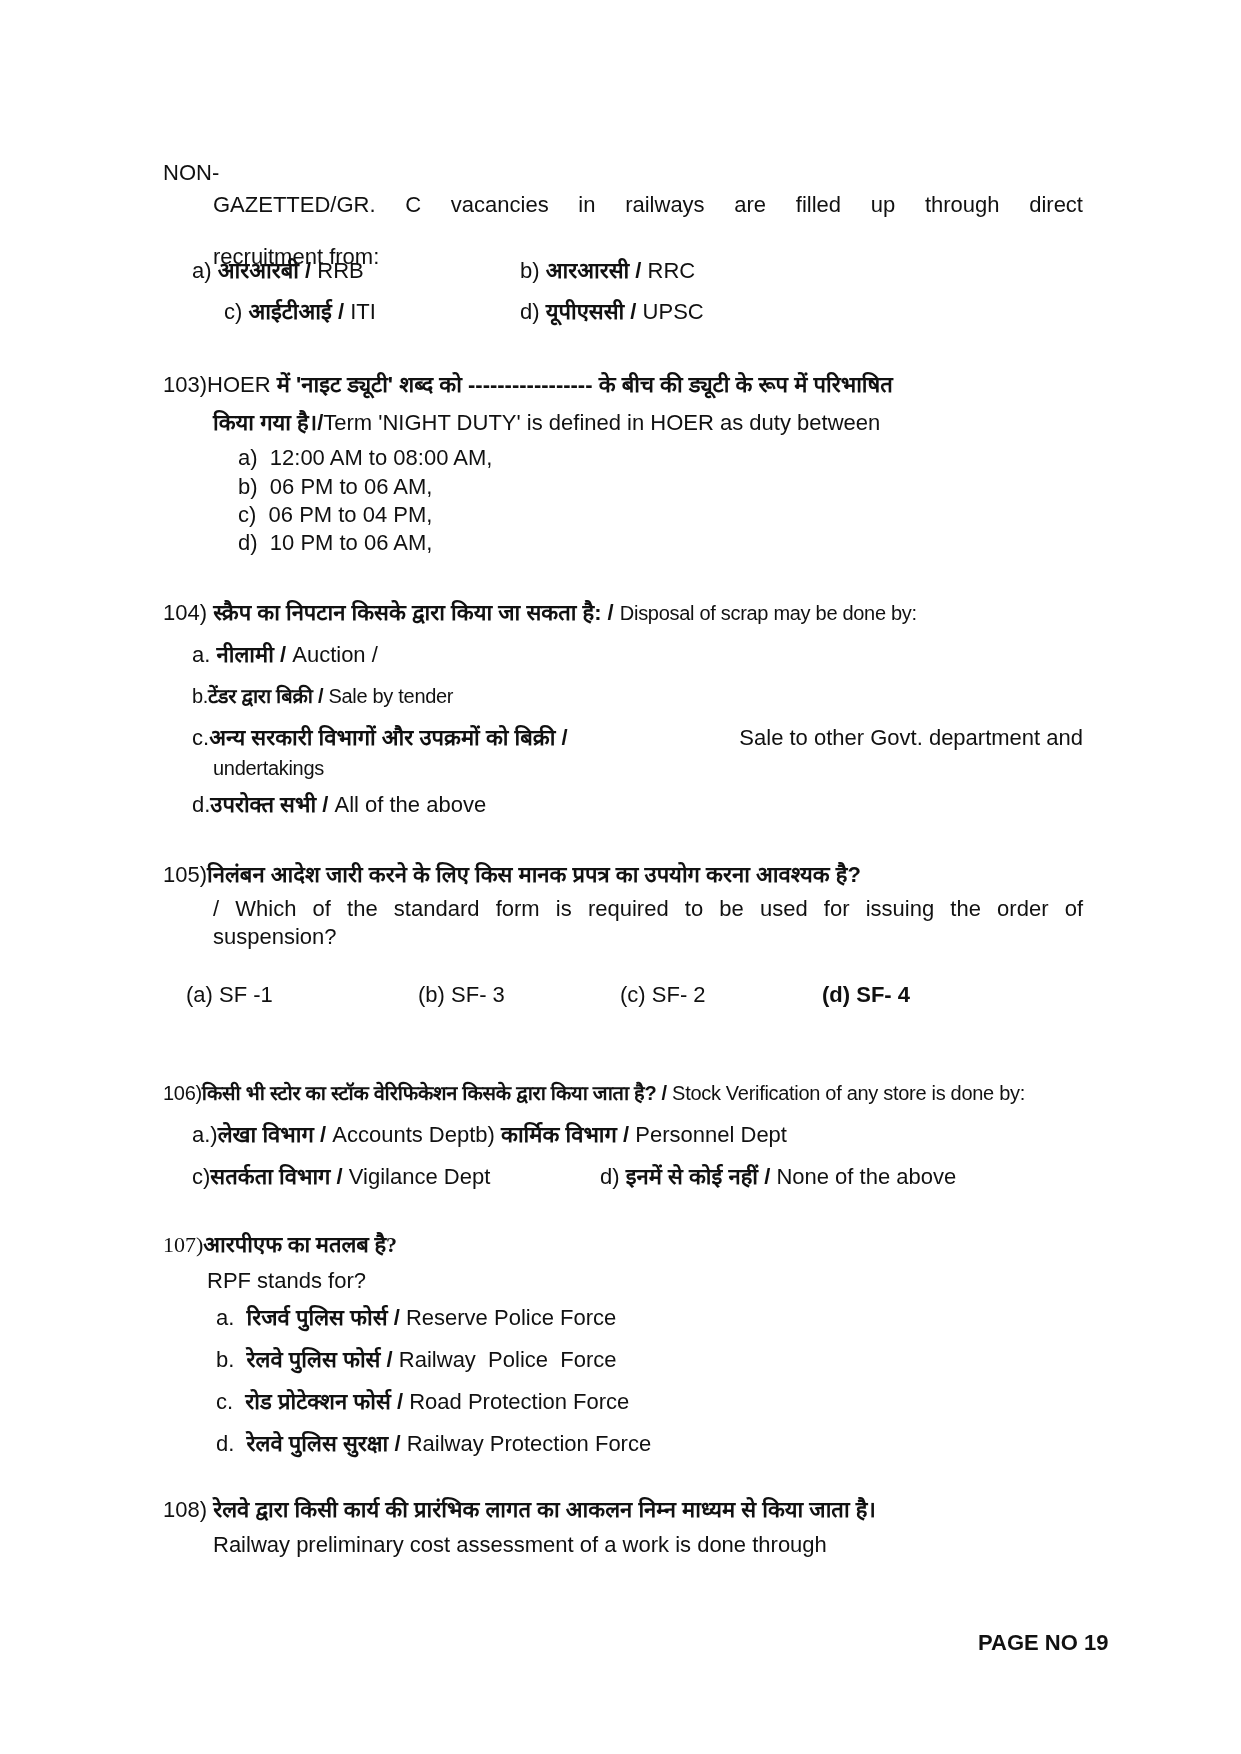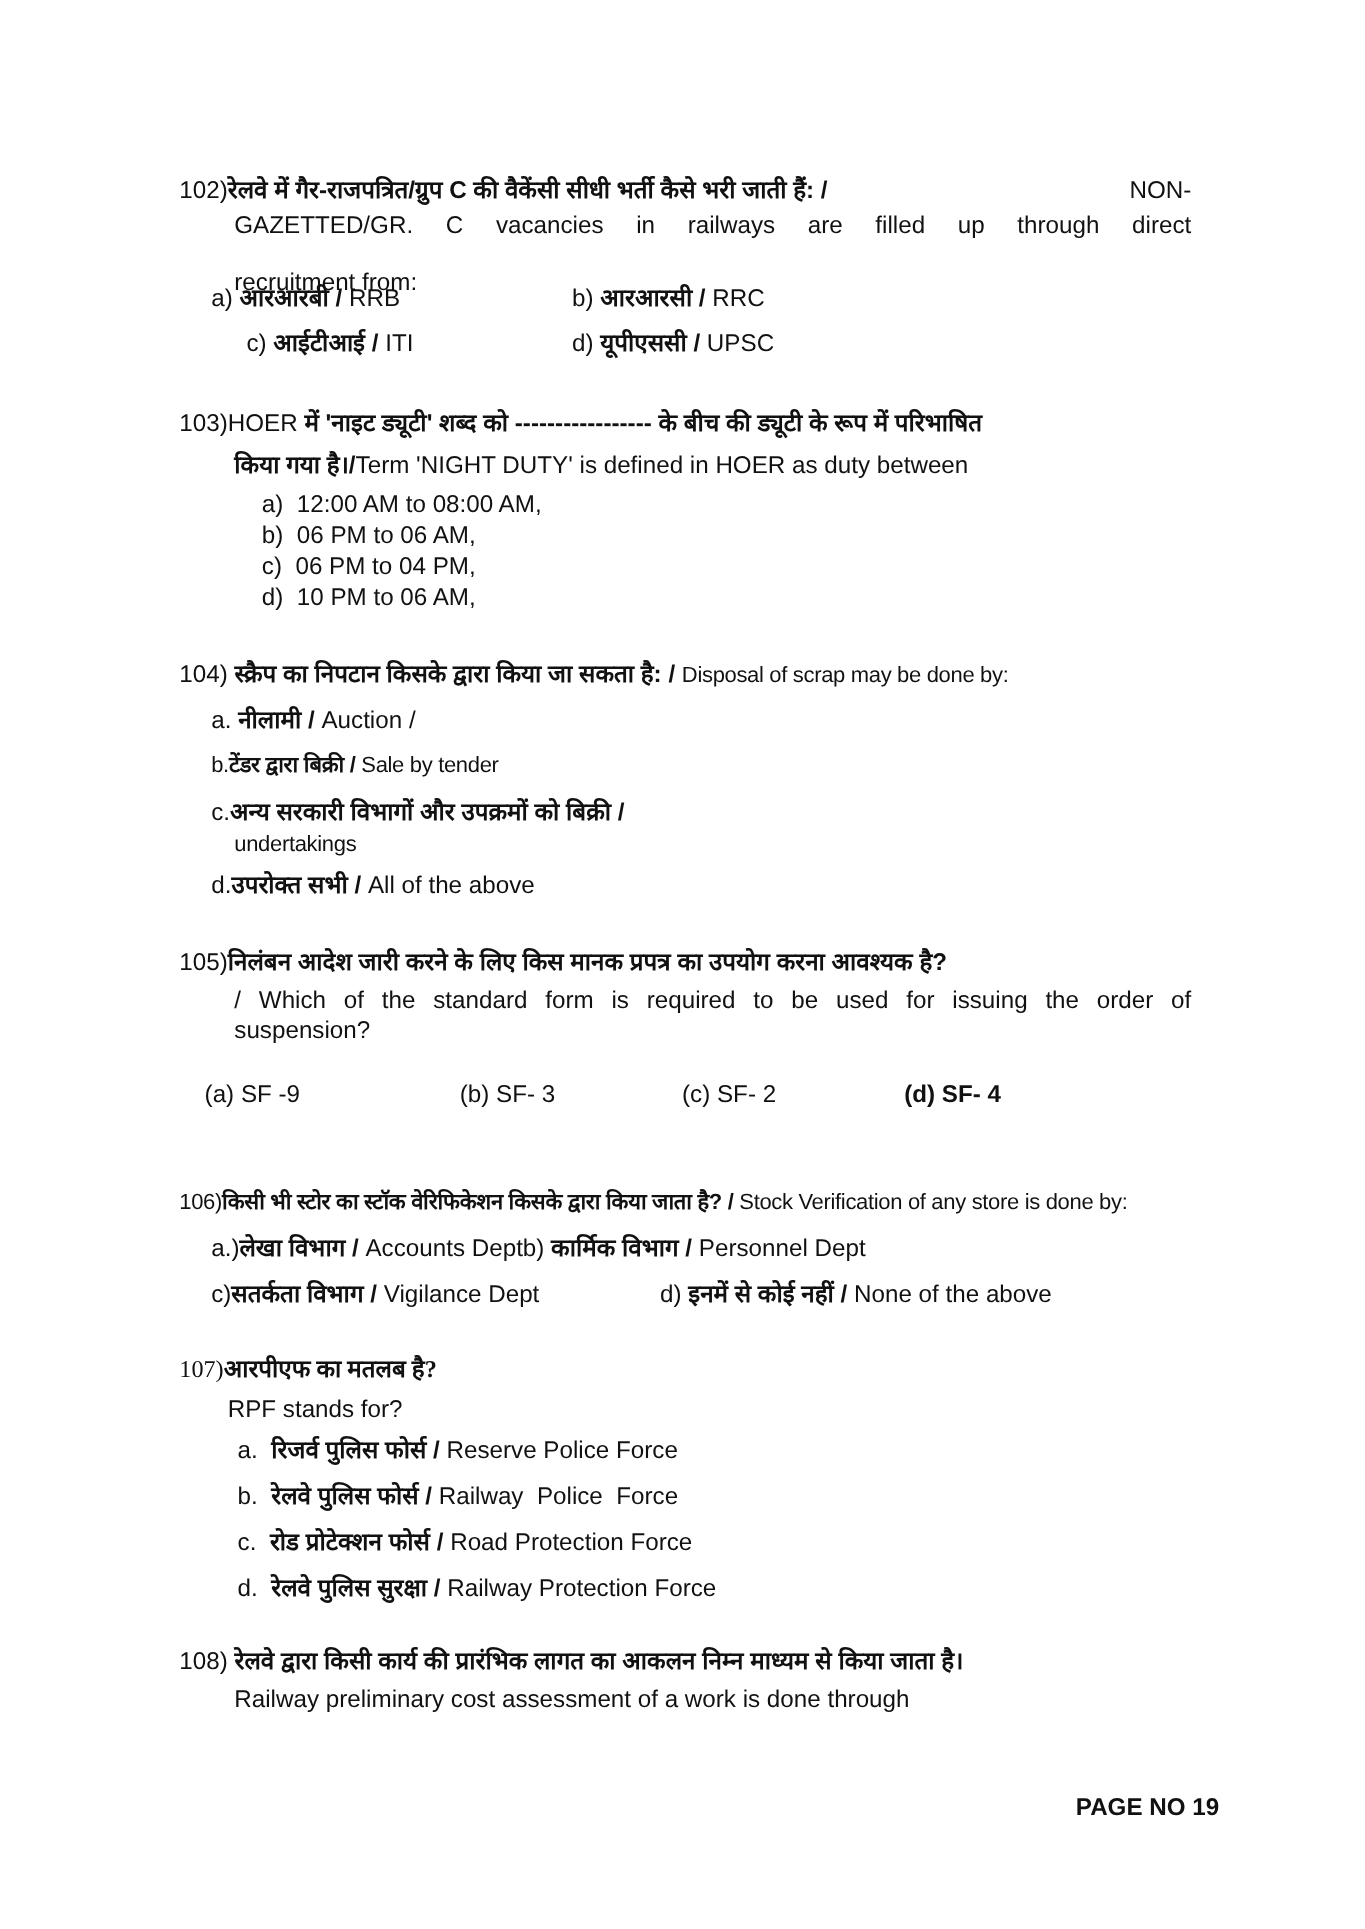--- a/index.html
+++ b/index.html
@@ -12,21 +12,20 @@
   .hi { font-weight: bold; }
   .narrow { font-size: 20px; letter-spacing: -0.3px; }
   .just { display: flex; justify-content: space-between; width: 920px; }
   .page-no { position: absolute; left: 978px; top: 1630px; font-size: 22px; font-weight: bold; }
 </style>
 </head>
 <body>
 
 <div>
   <div class="line just" style="left:163px; top:160px;">
-    <span><span>102)</span><span class="hi">रेलवे में गैर-राजपत्रित/ग्रुप C की वैकेंसी सीधी भर्ती कैसे भरी जाती हैं: /</span></span>
     <span>NON-</span>
   </div>
   <div class="line" style="left:213px; top:192px; width:870px; text-align:justify; text-align-last:justify;">GAZETTED/GR. C vacancies in railways are filled up through direct</div>
   <div class="line" style="left:213px; top:220px;margin-top:24px;">recruitment from:</div>
   <div class="line" style="left:192px; top:258px;">
     <span>a)</span> <span class="hi">आरआरबी /</span> <span>RRB</span>
   </div>
   <div class="line" style="left:520px; top:258px;">
     <span>b)</span> <span class="hi">आरआरसी /</span> <span>RRC</span>
   </div>
@@ -56,34 +55,35 @@
     <span>104)</span> <span class="hi">स्क्रैप का निपटान किसके द्वारा किया जा सकता है: /</span> <span class="narrow">Disposal of scrap may be done by:</span>
   </div>
   <div class="line" style="left:192px; top:642px;">
     <span>a.</span> <span class="hi">नीलामी /</span> <span>Auction /</span>
   </div>
   <div class="line narrow" style="left:192px; top:683px;">
     <span>b.</span><span class="hi">टेंडर द्वारा बिक्री /</span> <span>Sale by tender</span>
   </div>
   <div class="line just" style="left:192px; top:725px; width:891px;">
     <span><span>c.</span><span class="hi">अन्य सरकारी विभागों और उपक्रमों को बिक्री /</span></span>
+    <span>Sale to other Govt. department and</span>
   </div>
   <div class="line narrow" style="left:213px; top:755px;">undertakings</div>
   <div class="line" style="left:192px; top:792px;">
     <span>d.</span><span class="hi">उपरोक्त सभी /</span> <span>All of the above</span>
   </div>
 </div>
 
 <div>
   <div class="line" style="left:163px; top:862px;">
     <span>105)</span><span class="hi">निलंबन आदेश जारी करने के लिए किस मानक प्रपत्र का उपयोग करना आवश्यक है?</span>
   </div>
   <div class="line" style="left:213px; top:896px; width:870px; text-align:justify; text-align-last:justify;">/ Which of the standard form is required to be used for issuing the order of</div>
   <div class="line" style="left:213px; top:924px;">suspension?</div>
-  <div class="line" style="left:186px; top:982px;"><span>(a)</span> <span>SF  -9</span></div>
+  <div class="line" style="left:186px; top:982px;"><span>(a)</span> <span>SF  -1</span></div>
   <div class="line" style="left:418px; top:982px;"><span>(b)</span> <span>SF- 3</span></div>
   <div class="line" style="left:620px; top:982px;"><span>(c)</span> <span>SF- 2</span></div>
   <div class="line" style="left:822px; top:982px;font-weight:bold;"><span>(d)</span> <span>SF- 4</span></div>
 </div>
 
 <div>
   <div class="line narrow" style="left:163px; top:1080px;">
     <span>106)</span><span class="hi">किसी भी स्टोर का स्टॉक वेरिफिकेशन किसके द्वारा किया जाता है? /</span> <span>Stock Verification of any store is done by:</span>
   </div>
   <div class="line" style="left:192px; top:1122px;">

